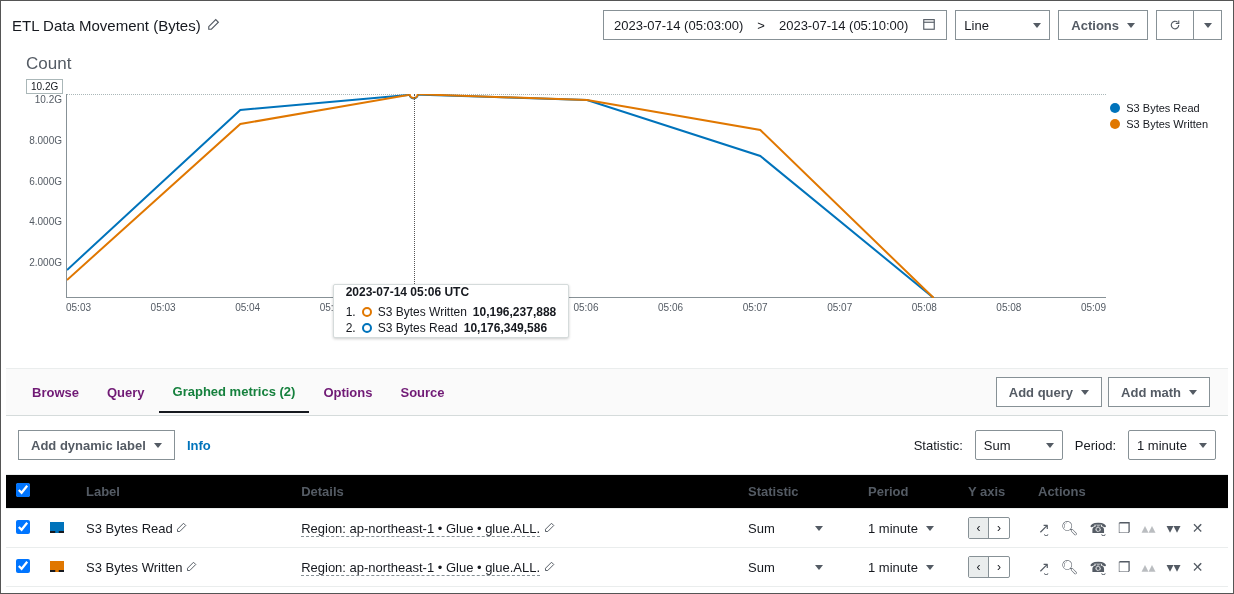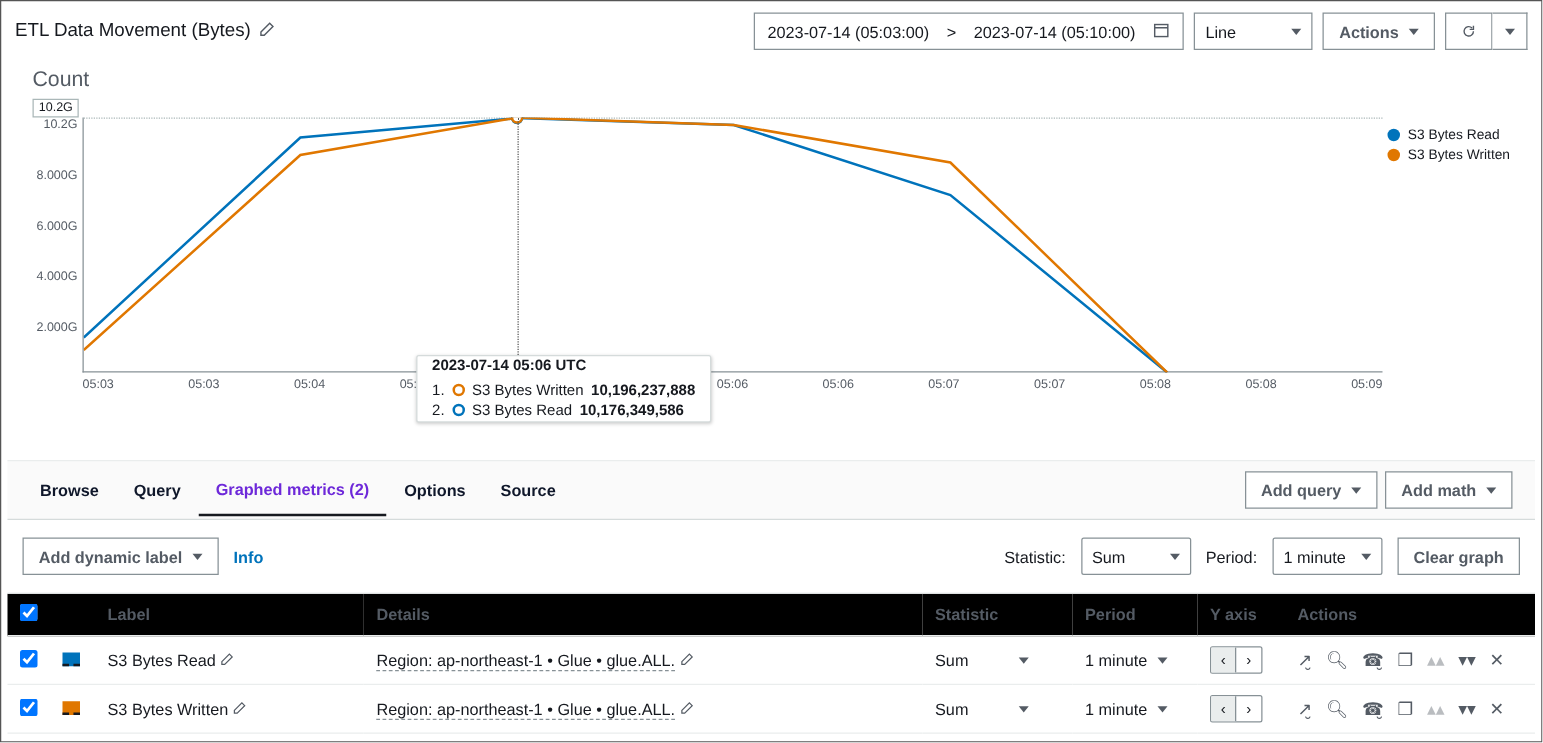--- a/index.html
+++ b/index.html
@@ -27,22 +27,22 @@
 .crosshair { position: absolute; top: 0; width: 0; height: 204px; border-left: 1px dotted #555; }
 .xtick-bubble { position: absolute; top: -18px; left: -30px; font-size: 10px; border: 1px solid #879196; background: #fff; padding: 0 4px; white-space: nowrap; }
 .legend { position: absolute; right: 20px; top: 54px; font-size: 11px; }
 .legend-row { display: flex; align-items: center; gap: 6px; margin-bottom: 4px; }
 .dot { width: 10px; height: 10px; border-radius: 50%; display: inline-block; }
 .tooltip { position: absolute; background: #fff; border: 1px solid #d5dbdb; border-radius: 2px; box-shadow: 0 1px 3px rgba(0,0,0,0.2); padding: 0 12px; font-size: 12px; }
 .tooltip-title { font-weight: 700; margin-bottom: 6px; }
 .tooltip-row { display: flex; align-items: center; gap: 6px; margin-bottom: 2px; white-space: nowrap; }
 .ring { width: 10px; height: 10px; border-radius: 50%; border: 2px solid; display: inline-block; }
 .tabs { display: flex; align-items: center; border-bottom: 1px solid #d5dbdb; padding: 0 12px; background: #fafafa; border-top: 1px solid #eaeded; }
-.tab { padding: 12px 14px; font-size: 13px; color: #0f172a; cursor: pointer; font-weight: 700; }
-.tab.active { color: #6d28d9; border-bottom: 2px solid #16191f; }
+.tab { padding: 12px 14px; font-size: 13px; color: #701a75; cursor: pointer; font-weight: 700; }
+.tab.active { color: #15803d; border-bottom: 2px solid #16191f; }
 .tab-spacer { flex: 1; }
 .add-row { display: flex; align-items: center; gap: 12px; padding: 14px 12px; }
 .add-row .link { color: #0073bb; font-size: 13px; font-weight: 700; }
 .field-label { font-size: 13px; color: #16191f; }
 .select-sm { border: 1px solid #879196; border-radius: 2px; background: #fff; display: inline-flex; align-items: center; height: 30px; font-size: 13px; padding: 0 8px; gap: 10px; min-width: 88px; justify-content: space-between; }
 .table { width: 100%; border-collapse: collapse; font-size: 13px; }
 .table th { text-align: left; font-weight: 700; font-size: 13px; color: #545b64; padding: 8px 10px; border-top: 1px solid #eaeded; border-bottom: 1px solid #eaeded; background: #000000; }
 .table td { padding: 8px 10px; border-bottom: 1px solid #eaeded; vertical-align: middle; }
 .swatch { width: 14px; height: 11px; display: inline-block; border-bottom: 2px dashed #16191f; }
 .cb { width: 14px; height: 14px; }
@@ -200,23 +200,20 @@
     <span class="field-label">Statistic:</span>
     <div class="select-sm">
       <span>Sum</span>
       <span class="caret"></span>
     </div>
     <span class="field-label">Period:</span>
     <div class="select-sm">
       <span>1 minute</span>
       <span class="caret"></span>
     </div>
-    <div class="btn">
-      <span>Clear graph</span>
-    </div>
   </div>
 
   <table class="table">
     <thead>
       <tr>
         <th style="width:34px;"><input type="checkbox" class="cb" checked="" style=""></th>
         <th style="width:36px;"></th>
         <th>Label</th>
         <th>Details</th>
         <th style="width:120px;">Statistic</th>

